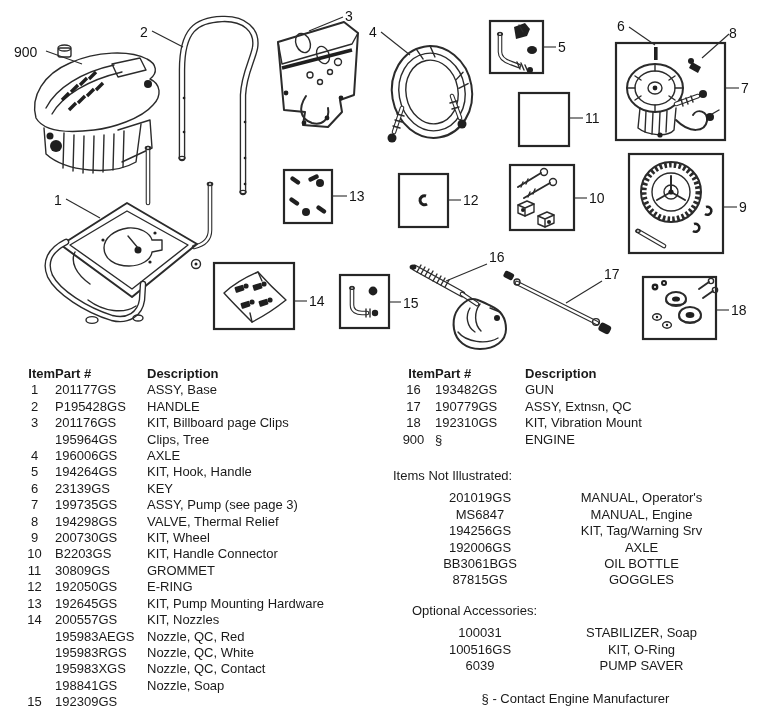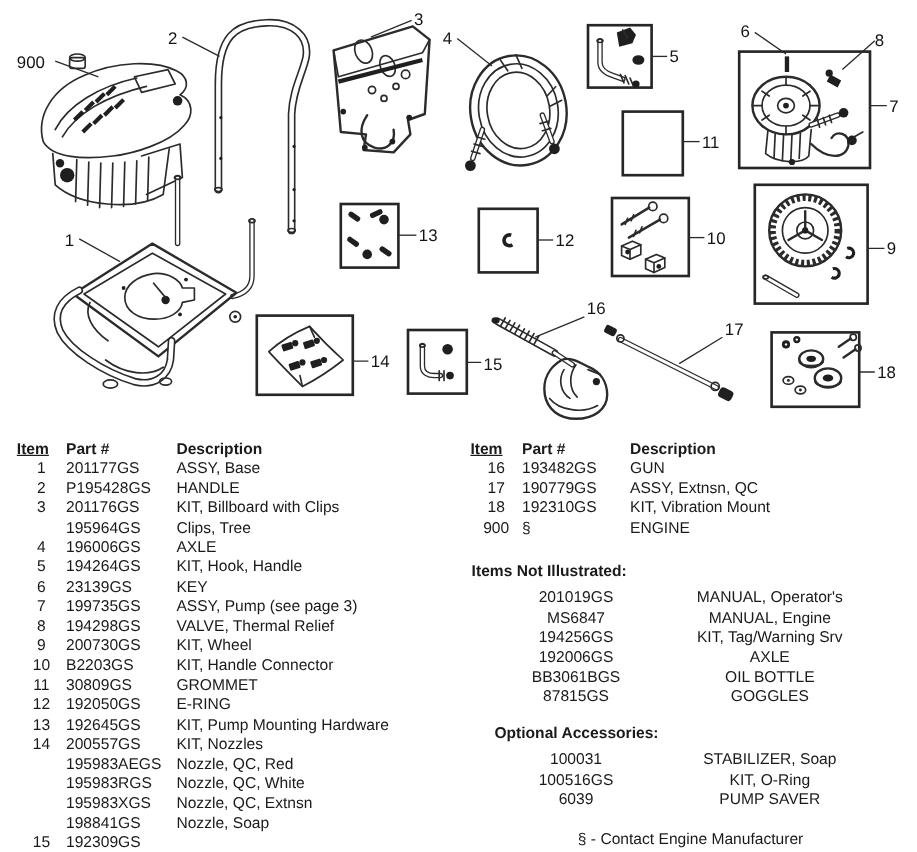--- a/index.html
+++ b/index.html
@@ -20,23 +20,23 @@
   
   .tables{position:absolute;left:0;top:362px;width:764px;height:348px;font-size:13px;line-height:16.4px;}
   .pcol{position:absolute;top:4px;width:366px;}
   .col-left{left:14px;}
   .col-right{left:392px;}
   .prow{display:grid;grid-template-columns:41px 92px 1fr;}
   .col-right .prow{grid-template-columns:43px 90px 1fr;}
   .prow span{white-space:nowrap;overflow:visible;}
   .c-item{text-align:center;}
   .phead{font-weight:bold;}
-  .phead .c-item{text-align:left;text-decoration:underline;}
+  .phead .c-item{text-align:right;}
   .subrows .prow{grid-template-columns:90px 1fr;padding-left:43px;text-align:center;}
-  .section-title{font-weight:bold;margin:20px 0 6px 1px;}
+  .section-title{font-weight:normal;margin:20px 0 6px 1px;}
   .section-title.opt{margin-top:14px;margin-left:20px;}
   .footnote{margin-top:16px;margin-left:1px;text-align:center;}
 </style>
 </head>
 <body>
 
 <div class="page">
 
   <svg class="diagram" width="764" height="362" viewBox="0 0 764 362">
 
@@ -393,21 +393,21 @@
 
           <div class="prow">
             <span class="c-item">2</span>
             <span class="c-part">P195428GS</span>
             <span class="c-desc">HANDLE</span>
           </div>
 
           <div class="prow">
             <span class="c-item">3</span>
             <span class="c-part">201176GS</span>
-            <span class="c-desc">KIT, Billboard with Clips</span>
+            <span class="c-desc">KIT, Billboard page Clips</span>
           </div>
 
           <div class="prow">
             <span class="c-item"></span>
             <span class="c-part">195964GS</span>
             <span class="c-desc">Clips, Tree</span>
           </div>
 
           <div class="prow">
             <span class="c-item">4</span>
@@ -483,21 +483,21 @@
 
           <div class="prow">
             <span class="c-item"></span>
             <span class="c-part">195983RGS</span>
             <span class="c-desc">Nozzle, QC, White</span>
           </div>
 
           <div class="prow">
             <span class="c-item"></span>
             <span class="c-part">195983XGS</span>
-            <span class="c-desc">Nozzle, QC, Extnsn</span>
+            <span class="c-desc">Nozzle, QC, Contact</span>
           </div>
 
           <div class="prow">
             <span class="c-item"></span>
             <span class="c-part">198841GS</span>
             <span class="c-desc">Nozzle, Soap</span>
           </div>
 
           <div class="prow">
             <span class="c-item">15</span>

